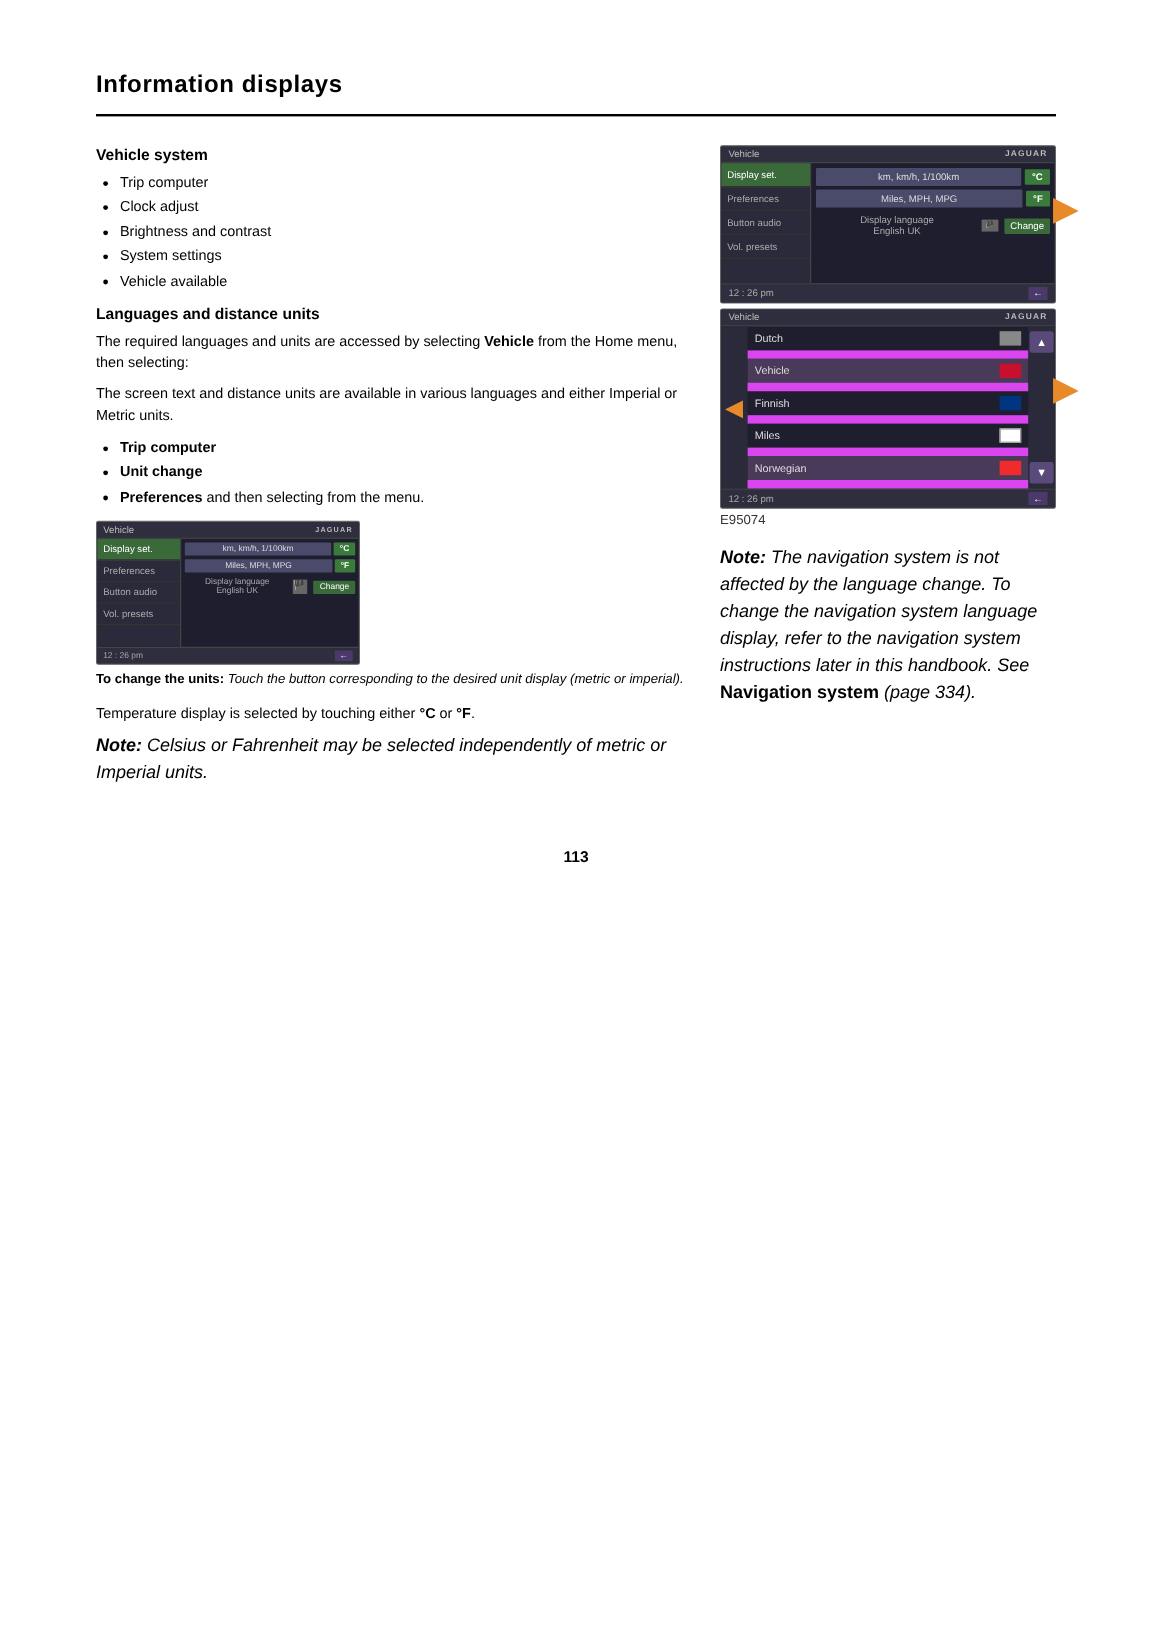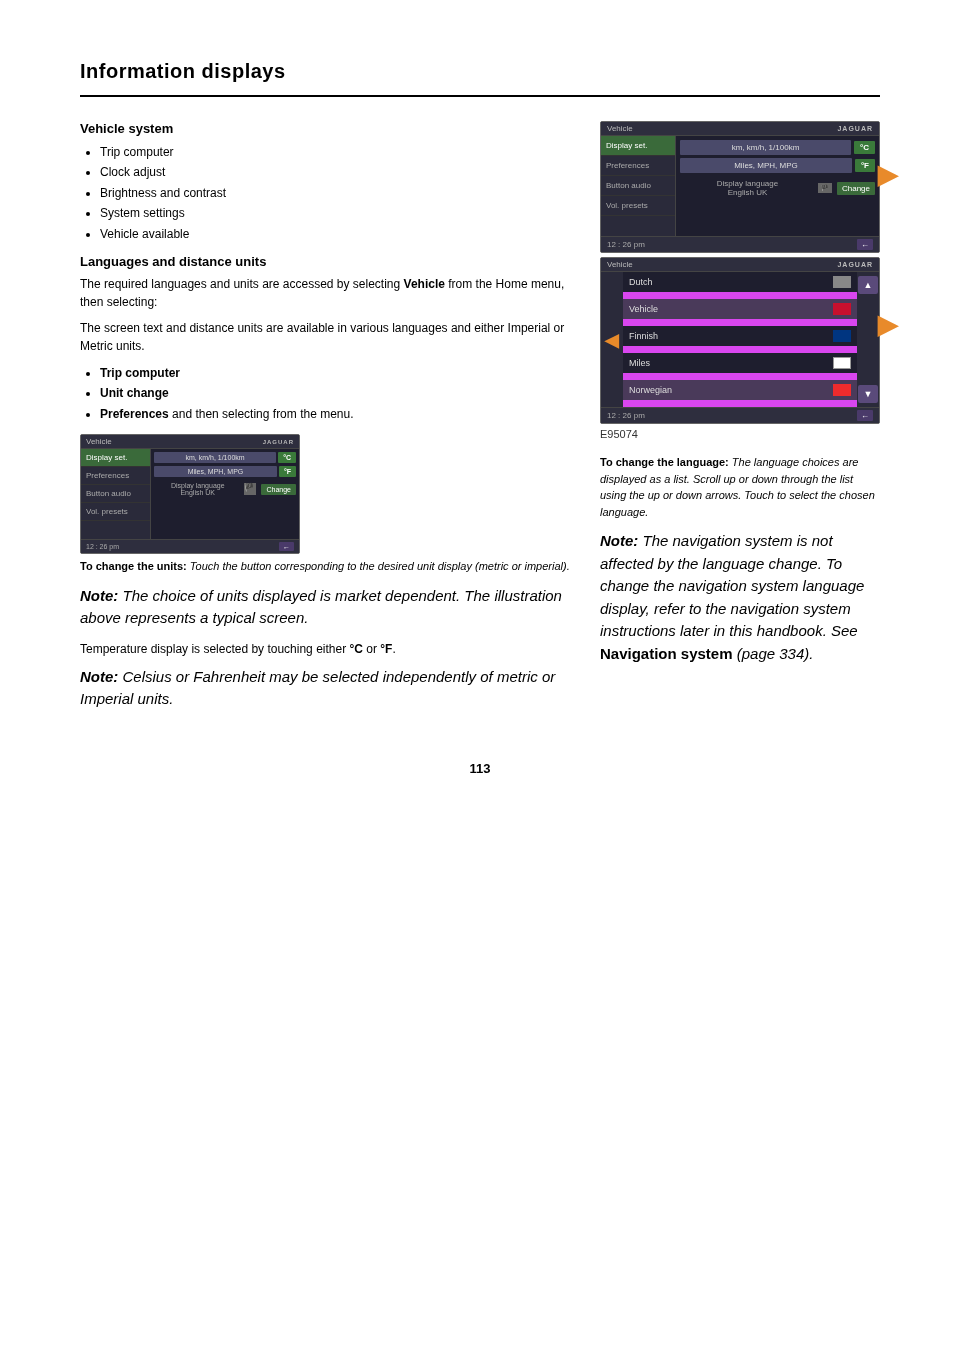--- a/index.html
+++ b/index.html
@@ -508,23 +508,20 @@
           <span class="mini-time">12 : 26 pm</span>
           <button class="mini-back">←</button>
         </div>
       </div>
 
 
       <p class="caption-label">
         <strong>To change the units:</strong> <span>Touch the button corresponding to the desired unit display (metric or imperial).</span>
       </p>
 
-      <p class="caption-note">
-        <strong><em>Note:</em></strong> <em><span>The choice of units displayed is market dependent. The illustration above represents a typical screen.</span></em>
-      </p>
 
       <p class="section-text">Temperature display is selected by touching either <strong>°C</strong> or <strong>°F</strong>.</p>
 
       <p class="caption-note">
         <strong><em>Note:</em></strong> <em><span>Celsius or Fahrenheit may be selected independently of metric or Imperial units.</span></em>
       </p>
 
     </div>
 
     <div class="right-col">
@@ -615,23 +612,20 @@
             <span class="right-time">12 : 26 pm</span>
             <button class="right-back">←</button>
           </div>
         </div>
 
         <div style="position:absolute;right:-18px;top:40%;transform:translateY(-50%);color:#e88a2a;font-size:26px;font-weight:bold;z-index:10;">▶</div>
       </div>
 
       <p class="screen-caption">E95074</p>
 
-      <p class="caption-label">
-        <strong>To change the language:</strong> <span>The language choices are displayed as a list. Scroll up or down through the list using the up or down arrows. Touch to select the chosen language.</span>
-      </p>
 
       <p class="caption-note">
         <strong><em>Note:</em></strong> <em>The navigation system is not affected by the language change. To change the navigation system language display, refer to the navigation system instructions later in this handbook. See <strong>Navigation system</strong> (page 334).</em>
       </p>
 
     </div>
 
   </div>
 
   <p class="page-number">113</p>

